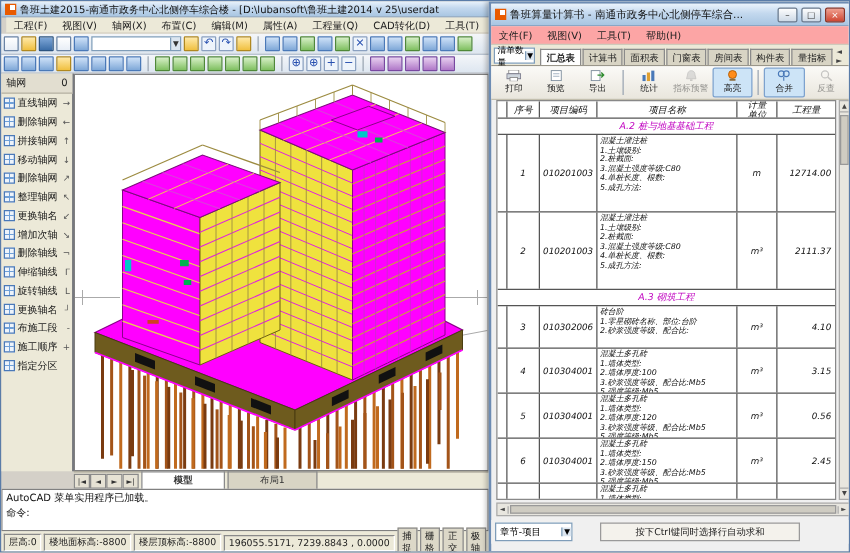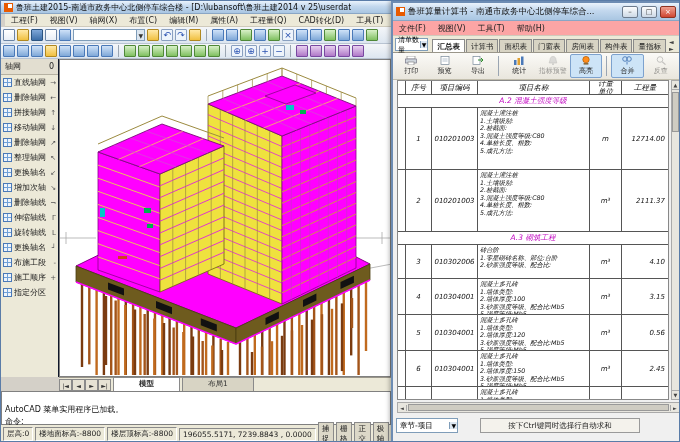--- a/index.html
+++ b/index.html
@@ -29,21 +29,21 @@
     linear-gradient(90deg,transparent 3px,#6fa0d8 3px,#6fa0d8 4px,transparent 4px),
     linear-gradient(transparent 3px,#6fa0d8 3px,#6fa0d8 4px,transparent 4px),#eef4fb;}
   .sb-item .lbl{flex:1;font-size:8px;white-space:nowrap;overflow:hidden;}
   .sb-item .arr{font-size:7px;color:#555;}
   
   #draw{left:58px;top:58px;width:332px;height:318px;background:#fff;border:1px solid #808080;overflow:hidden;}
   #tabstrip{left:58px;top:376px;width:332px;height:14px;background:#ece9d8;display:flex;align-items:center;font-size:7.5px;border-top:1px solid #9a968a;}
   .nav-btn{width:13px;height:12px;border:1px solid #8a8a8a;background:#e6e2d4;font-size:6px;text-align:center;line-height:11px;color:#333;}
   .vtab{padding:0 25px;border:1px solid #8a8a8a;border-bottom:none;height:15px;line-height:12px;background:#d8d4c4;color:#333;margin-left:2px;}
   .vtab.active{background:#fff;font-weight:bold;}
-  #cmd{left:0;top:390px;width:390px;height:34px;background:#fff;border:1px solid #808080;font-size:8px;color:#111;padding:12px 3px;line-height:12px;}
+  #cmd{left:0;top:390px;width:390px;height:34px;background:#fff;border:1px solid #808080;font-size:8px;color:#111;padding:1px 3px;line-height:12px;}
   #statusbar{left:0;top:424px;width:390px;height:18px;background:#ece9d8;display:flex;align-items:center;gap:2px;font-size:7.5px;padding:0 2px;color:#222;}
   .sunken{border:1px solid;border-color:#8a8a8a #fff #fff #8a8a8a;padding:1px 3px;background:#ece9d8;white-space:nowrap;}
   .toggle{border:1px solid #8a8a8a;padding:1px 3px;background:#dcd8c8;}
   
   #calc{left:390px;top:0;width:290px;height:442px;background:#f0f0f0;border:2px solid #6d8cb3;box-shadow:-2px 0 4px rgba(0,0,0,.25);}
   #calc .titlebar{height:18px;font-size:8.5px;}
   .winbtn{width:16px;height:12px;border:1px solid #6d7b8d;border-radius:2px;font-size:7px;line-height:10px;text-align:center;background:linear-gradient(#fdfdfd,#cdd9e6);color:#333;}
   .winbtn.close{background:linear-gradient(#f0a090,#cf4632);color:#fff;border-color:#8d3222;}
   #calc .menubar{height:15px;background:#fca5a5;}
   #calc-tools{height:27px;background:linear-gradient(#fbfaf7,#e9e6dd);display:flex;align-items:flex-start;padding:1px 2px;gap:1px;border-bottom:1px solid #c2bead;}
@@ -546,21 +546,21 @@
     <div id="tablewrap">
       <div class="trow thead" style="height:14px;">
         <div class="cell"></div>
         <div class="cell">序号</div>
         <div class="cell">项目编码</div>
         <div class="cell">项目名称</div>
         <div class="cell pre">计量
 单位</div>
         <div class="cell">工程量</div>
       </div>
-      <div class="srow">A.2  混凝土强度等级</div>
+      <div class="srow">A.2  桩与地基基础工程</div>
       <div class="trow" style="height:62px;">
         <div class="cell"></div>
           <div class="cell">1</div>
           <div class="cell">010201003</div>
           <div class="cell name pre">混凝土灌注桩
 1.土壤级别:
 2.桩截面:
 3.混凝土强度等级:C80
 4.单桩长度、根数:
 5.成孔方法:</div>

